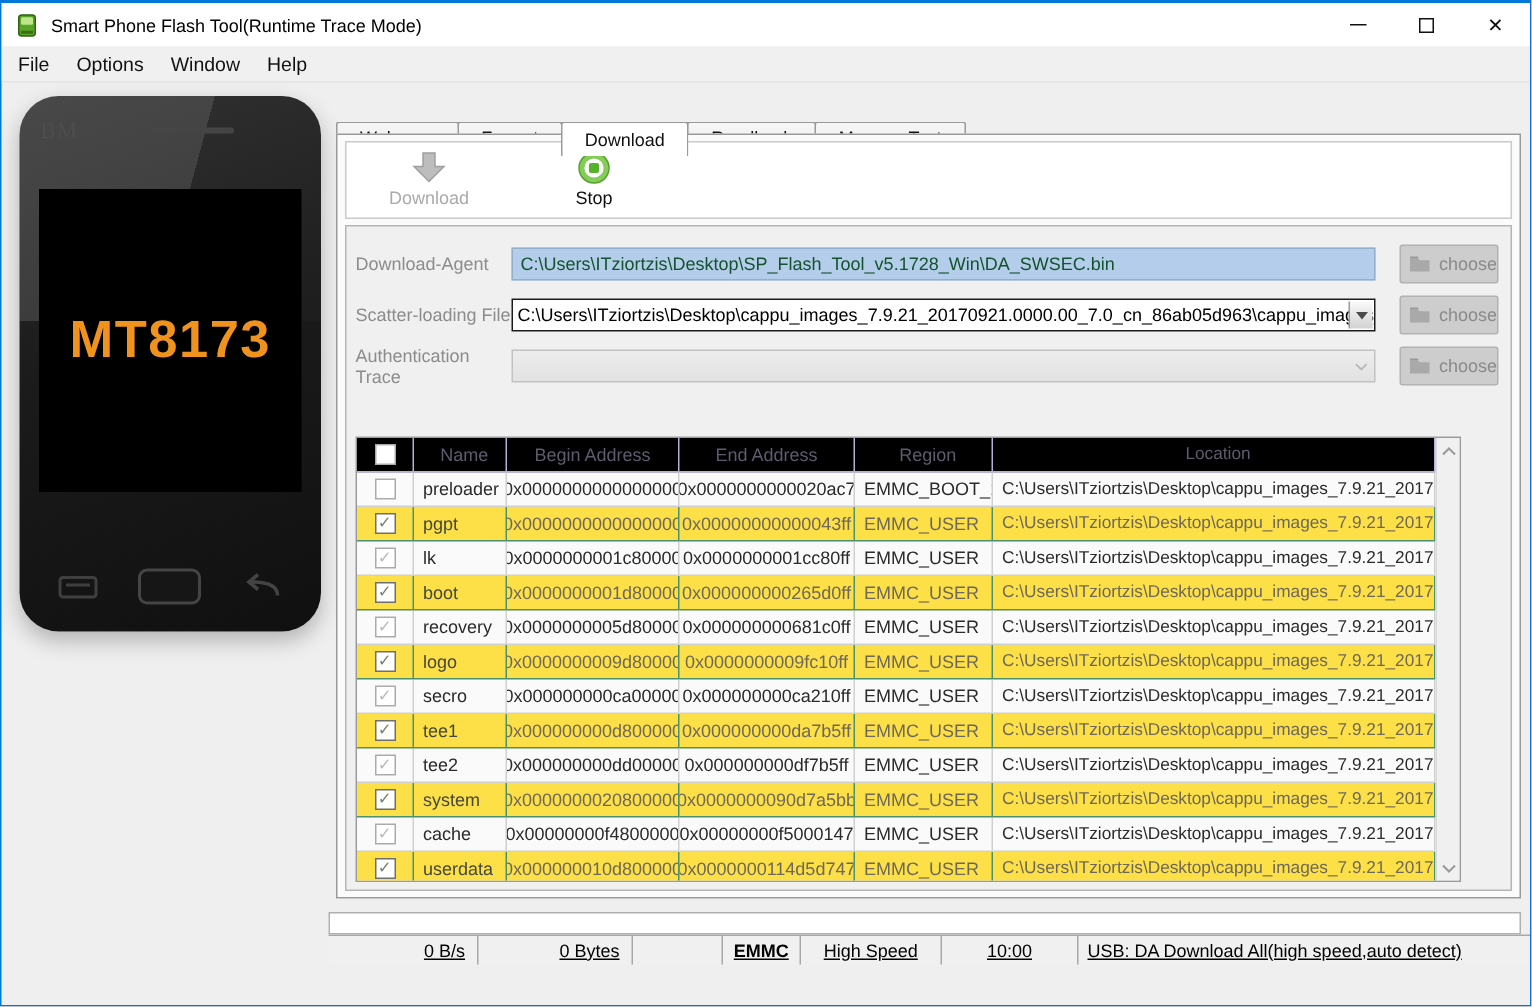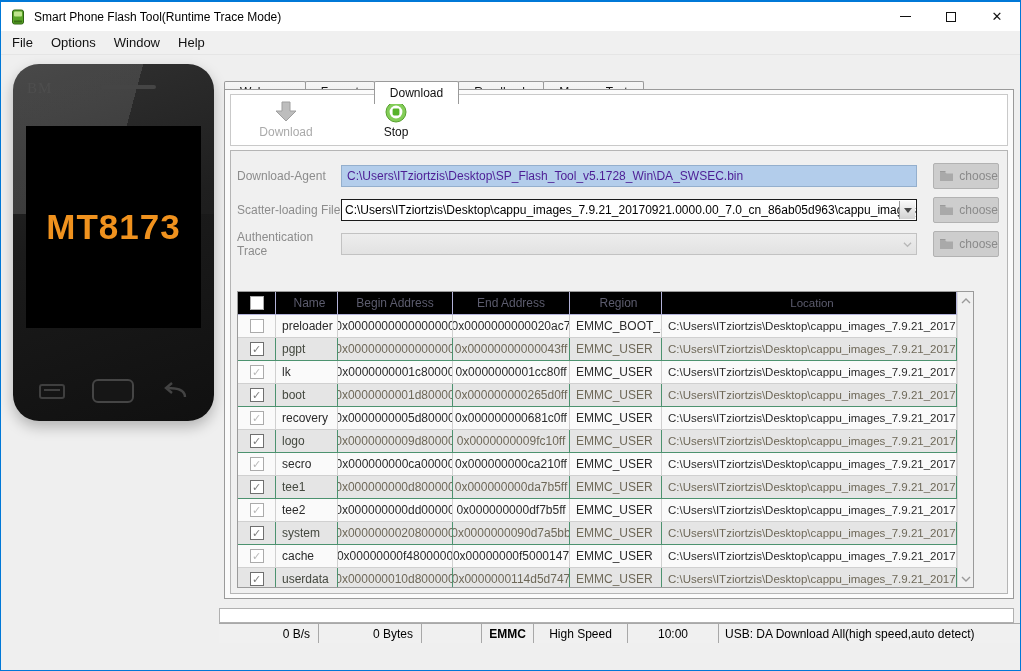--- a/index.html
+++ b/index.html
@@ -60,21 +60,21 @@
   .tool-label{ font-size:12px; color:#111; }
 
   .panel{ position:absolute; left:5px; top:60px; width:778px; height:444px;
     background:#f0f0f0; border:1px solid #b5b5b5; }
 
   .field-row{ position:absolute; left:6px; width:766px; height:24px; display:flex; align-items:center; }
   .f1{ top:13px; } .f2{ top:47px; } .f3{ top:81px; }
   .field-label{ width:104px; font-size:12px; color:#8c8c8c; flex:0 0 auto; }
   .field-box{ height:22px; width:576px; position:relative; overflow:hidden; display:flex; align-items:center; }
   .box-agent{ background:#b3cdeb; border:1px solid #94afcd; }
-  .box-agent span{ font-size:12px; color:#4c1d95; padding-left:5px; white-space:nowrap; }
+  .box-agent span{ font-size:12px; color:#14532d; padding-left:5px; white-space:nowrap; }
   .box-scatter{ background:#ffffff; border:1.6px solid #1a1a1a; }
   .box-scatter span{ font-size:12px; color:#000; padding-left:3px; white-space:nowrap; }
   .dd-btn{ position:absolute; right:1px; top:1px; bottom:1px; width:16px;
     background:linear-gradient(#fafafa,#d2d2d2); border-left:1px solid #9a9a9a;
     display:flex; align-items:center; justify-content:center; }
   .dd-tri{ width:0; height:0; border-left:4px solid transparent; border-right:4px solid transparent;
     border-top:5px solid #4a4a4a; }
   .box-auth{ background:linear-gradient(#ededed,#e2e2e2); border:1px solid #c2c2c2; }
   .dd-chev{ position:absolute; right:4px; top:6px; width:9px; height:9px; }
   .choose-btn{ margin-left:16px; width:66px; height:26px; background:#cdcdcd; border:1px solid #b2b2b2;
@@ -87,21 +87,21 @@
   .mode-combo .dd-btn{ right:2px; top:2px; bottom:2px; width:15px; border:1px solid #9a9a9a; }
 
   
   .tablewrap{ position:absolute; left:6px; top:140px; width:737px; height:297px;
     border:1px solid #9a9a9a; background:#fff; overflow:hidden; display:flex; }
   .tgrid{ width:719px; }
   .thead{ display:flex; height:23px; background:#000000; }
   .th{ border-right:1px solid #b2b2d8; border-bottom:1px solid #b2b2d8; font-size:12px; color:#5c5c6e;
     display:flex; align-items:center; justify-content:center; }
   .trow{ display:flex; height:23px; background:#fafafa; }
-  .trow.green{ background:#e5e5e5; }
+  .trow.green{ background:#fde047; }
   .td{ border-right:1px solid #d0d0d0; border-bottom:1px solid #d0d0d0; font-size:12px; color:#2b2b2b;
     display:flex; align-items:center; overflow:hidden; white-space:nowrap; }
   .green .td{ border-right-color:#4c926f; border-bottom-color:#4c926f; color:#6e6858; }
   .green .c-name{ color:#44483f; }
   .c-check{ width:38px; justify-content:center; }
   .c-name{ width:62px; padding-left:6px; }
   .c-begin{ width:115px; justify-content:center; }
   .c-end{ width:117px; justify-content:center; }
   .c-region{ width:92px; padding-left:6px; }
   .c-loc{ flex:1; padding-left:6px; font-size:11.5px; }
@@ -112,21 +112,21 @@
   .green .cb.on::after{ color:#7d7d7d; }
   .vscroll{ width:18px; background:#f0f0f0; border-left:1px solid #d9d9d9; position:relative; }
   .varrow{ position:absolute; left:0; width:100%; height:17px; display:flex; align-items:center; justify-content:center; }
   .varrow.up{ top:0; } .varrow.down{ bottom:0; }
 
   
   .progressbar{ position:absolute; left:218px; top:606px; width:795px; height:15px; background:#ffffff;
     border:1px solid #b0b0b0; }
   .statusbar{ position:absolute; left:218px; top:621px; width:803px; height:20px; background:#f0f0f0;
     border-top:1px solid #a8a8a8; display:flex; font-size:12px; color:#000; }
-  .sc{ border-right:1px solid #a8a8a8; display:flex; align-items:center; overflow:hidden; white-space:nowrap; }
+  .sc{ border-right:1px solid #a8a8a8; display:flex; align-items:center; overflow:hidden; white-space:nowrap;text-decoration:underline; }
   .sc0{ width:100px; justify-content:flex-end; padding-right:8px; }
   .sc1{ width:103px; justify-content:flex-end; padding-right:8px; }
   .sc2{ width:60px; }
   .sc3{ width:52px; justify-content:center; font-weight:bold; }
   .sc4{ width:94px; justify-content:center; }
   .sc5{ width:91px; justify-content:center; }
   .sc6{ flex:1; padding-left:6px; border-right:none; }
 </style>
 </head>
 <body>

